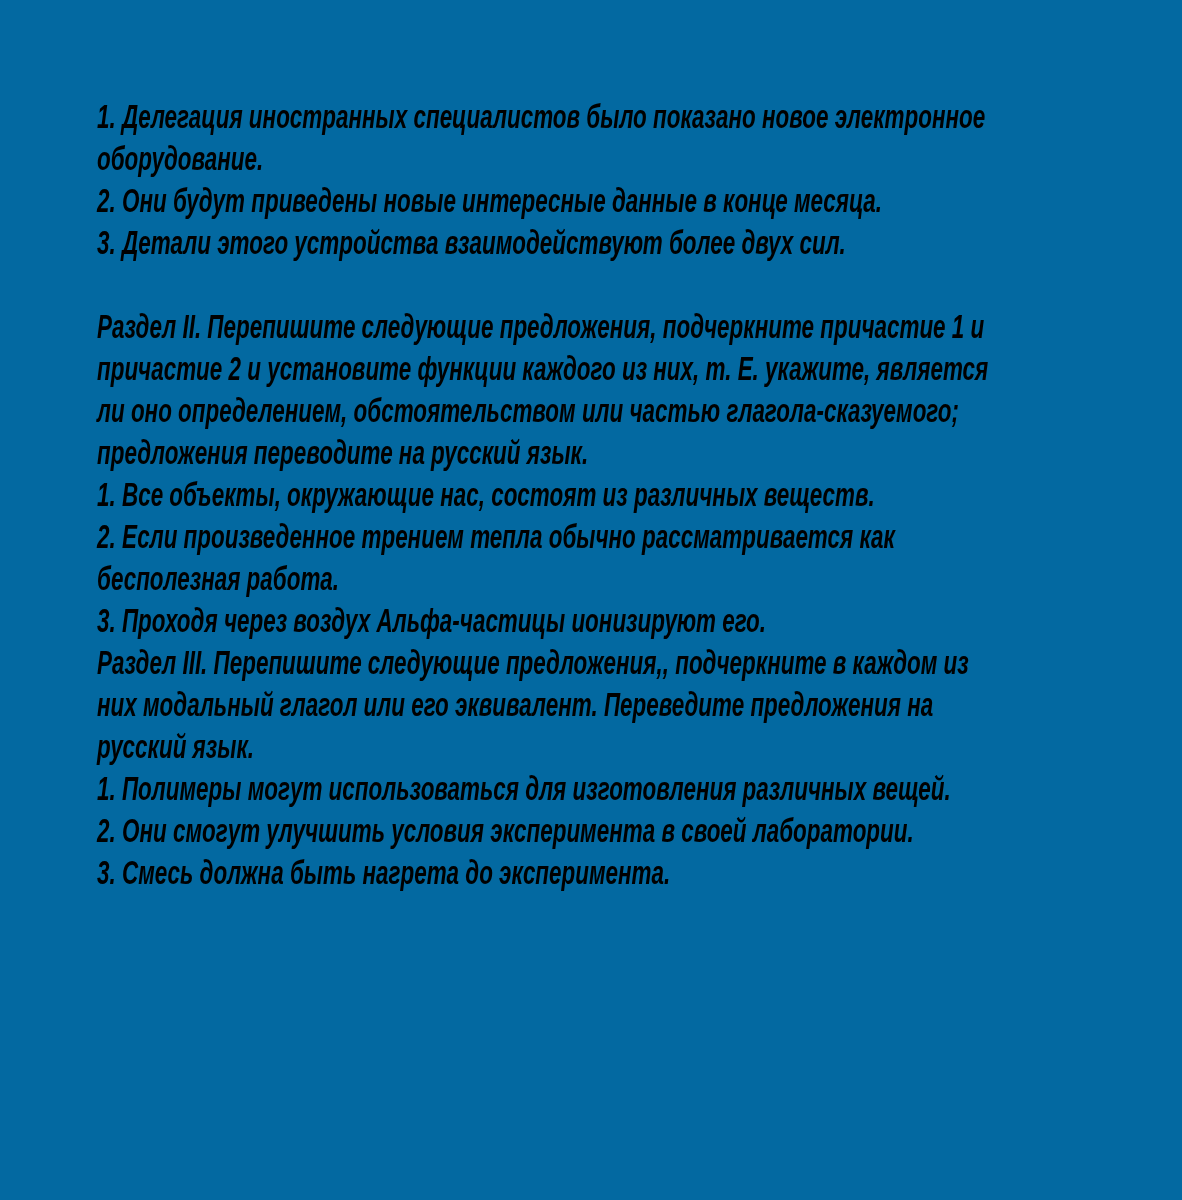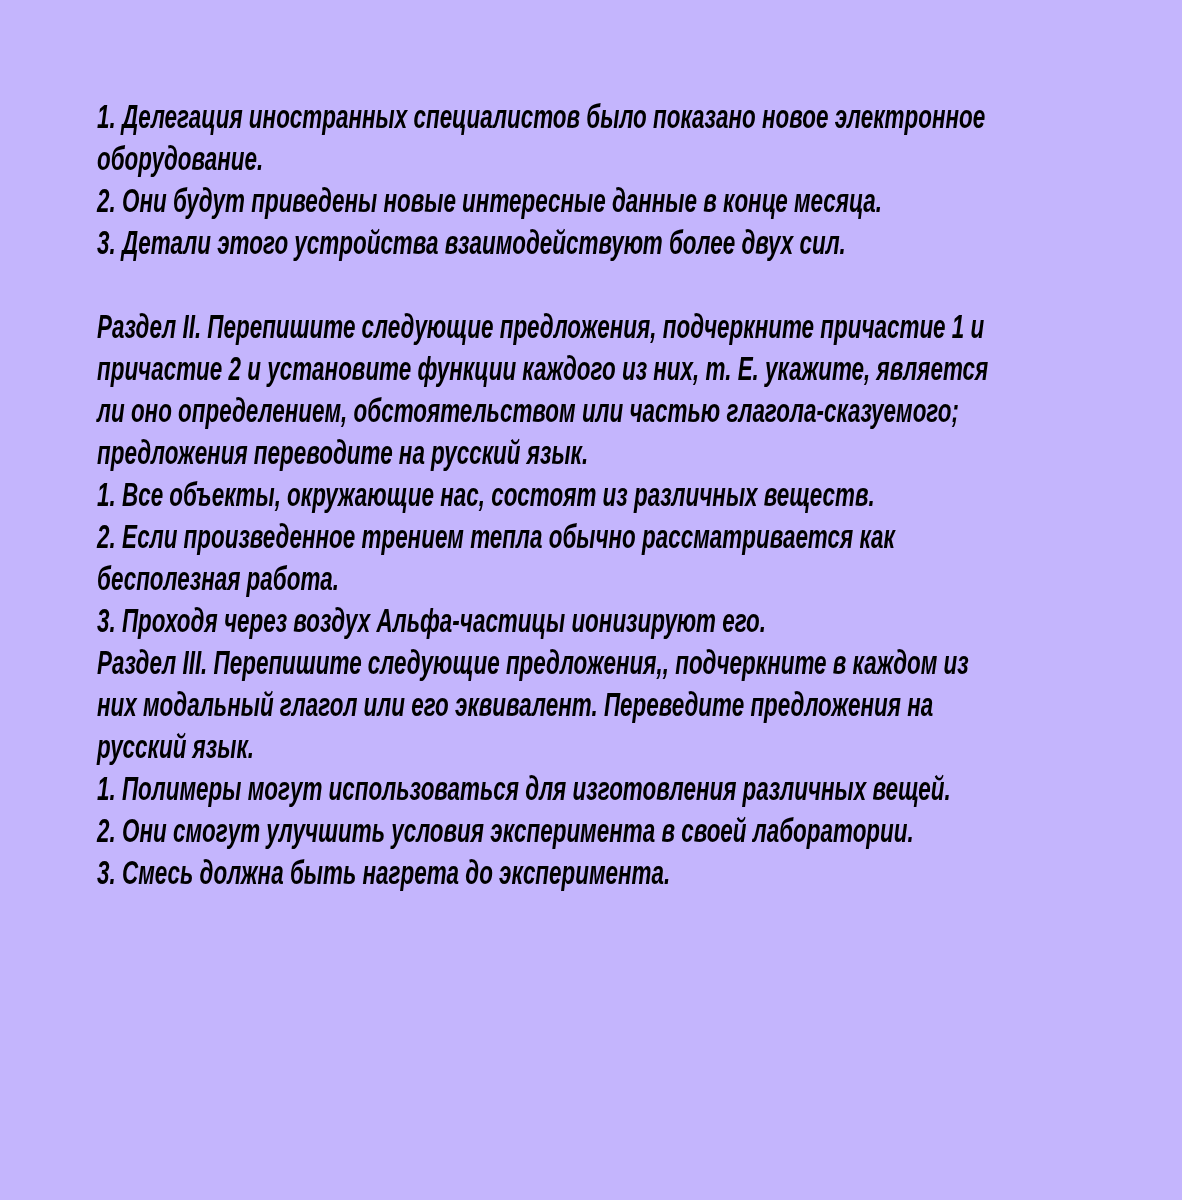--- a/index.html
+++ b/index.html
@@ -7,21 +7,21 @@
     padding: 0;
     width: 1182px;
     height: 1200px;
     background: #ffffff;
     overflow: hidden;
   }
   .page {
     position: relative;
     width: 1182px;
     height: 1200px;
-    background: #c4b5fd;
+    background: #0369a1;
   }
   .doc-text {
     position: absolute;
     left: 97px;
     top: 96px;
     font-family: "Liberation Sans", sans-serif;
     font-weight: bold;
     font-style: italic;
     font-size: 33px;
     line-height: 42px;

